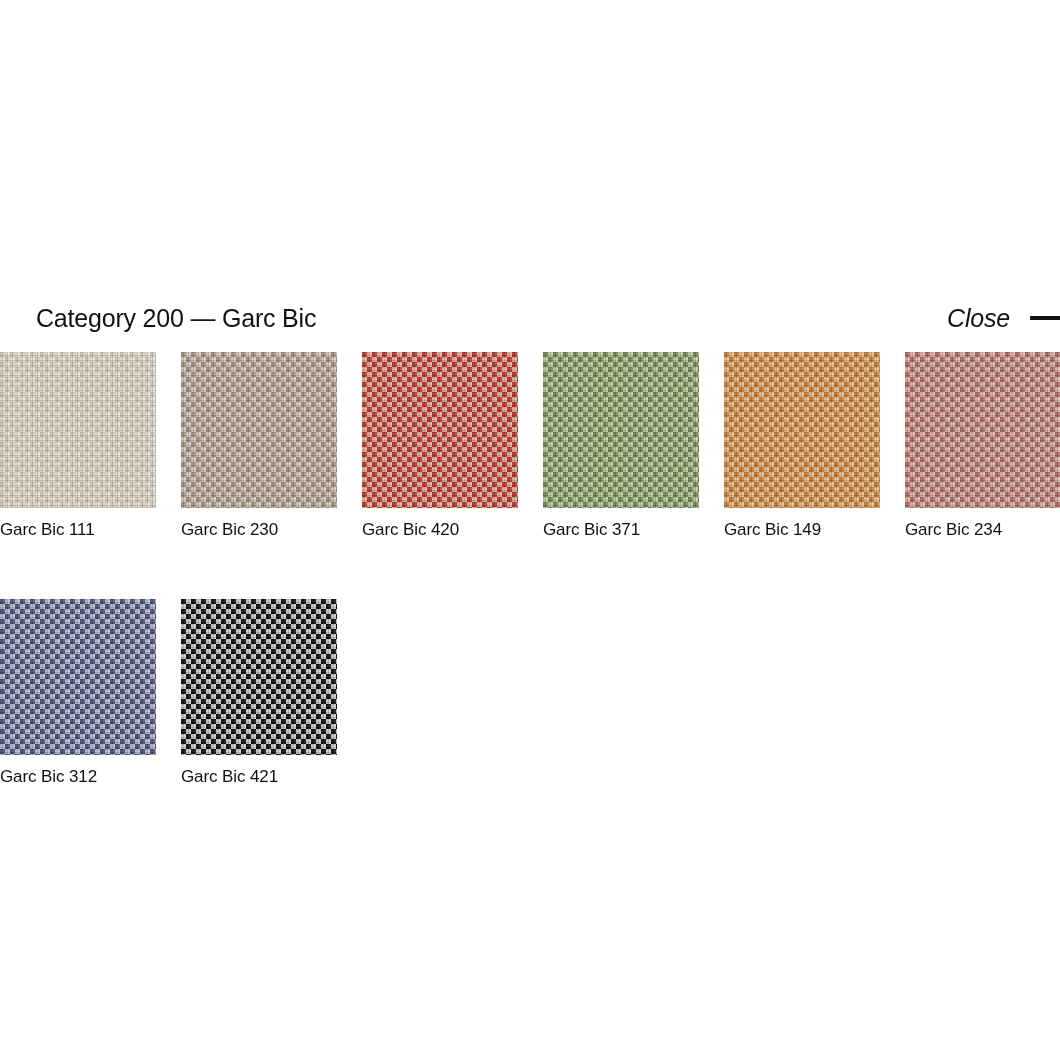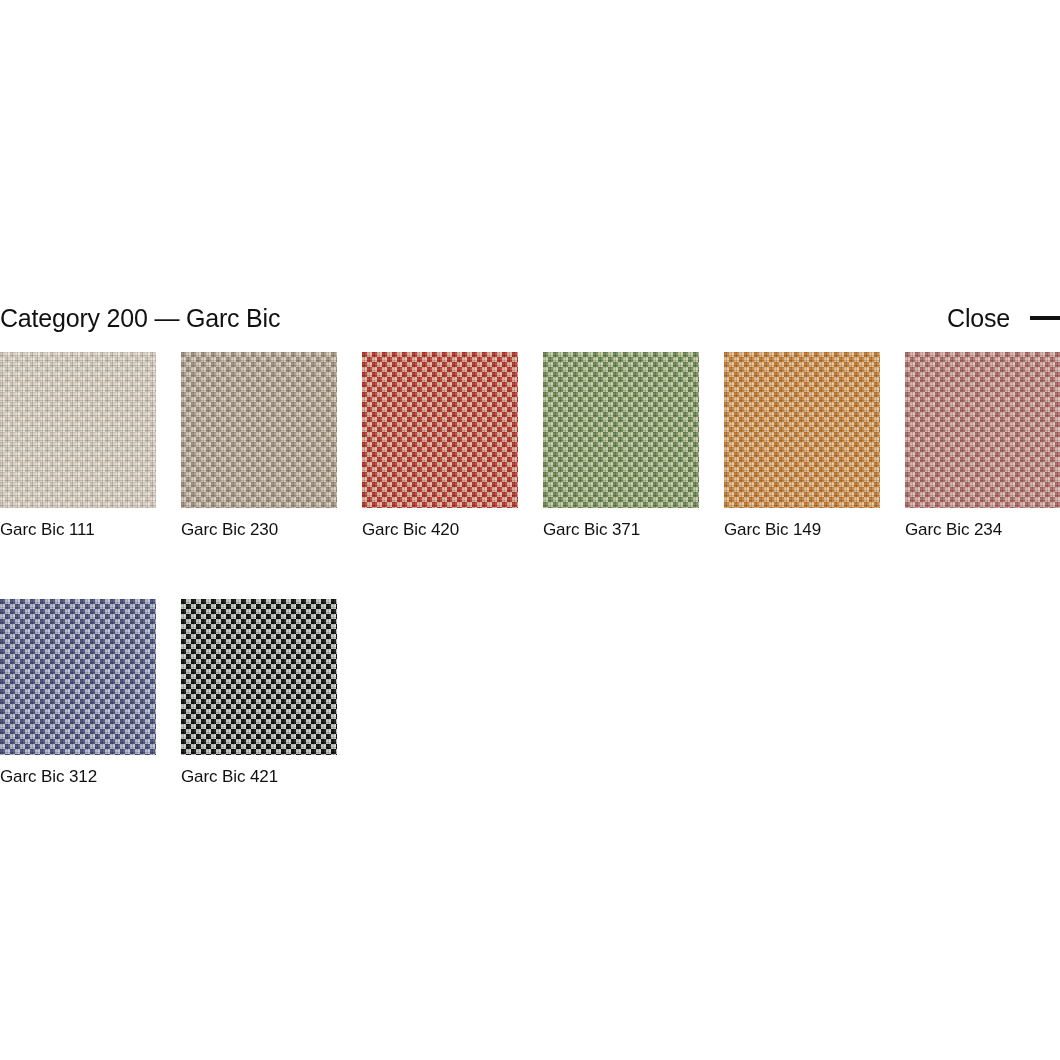--- a/index.html
+++ b/index.html
@@ -24,20 +24,21 @@
   
   .header {
     position: absolute;
     left: 0;
     top: 296px;
     width: 1060px;
     height: 44px;
     display: flex;
     align-items: center;
     justify-content: space-between;
+    padding-left: 36px;
   }
 
   .header-title {
     font-size: 25px;
     line-height: 30px;
     color: #111111;
     letter-spacing: -0.2px;
     white-space: nowrap;
   }
 
@@ -45,20 +46,21 @@
     display: flex;
     align-items: center;
     gap: 20px;
   }
 
   .close-label {
     font-size: 25px;
     line-height: 30px;
     color: #111111;
     letter-spacing: -0.2px;
+    font-style: italic;
   }
 
   .close-dash {
     display: block;
     width: 30px;
     height: 4px;
     background: #111111;
     margin-right: 0px;
   }
 

